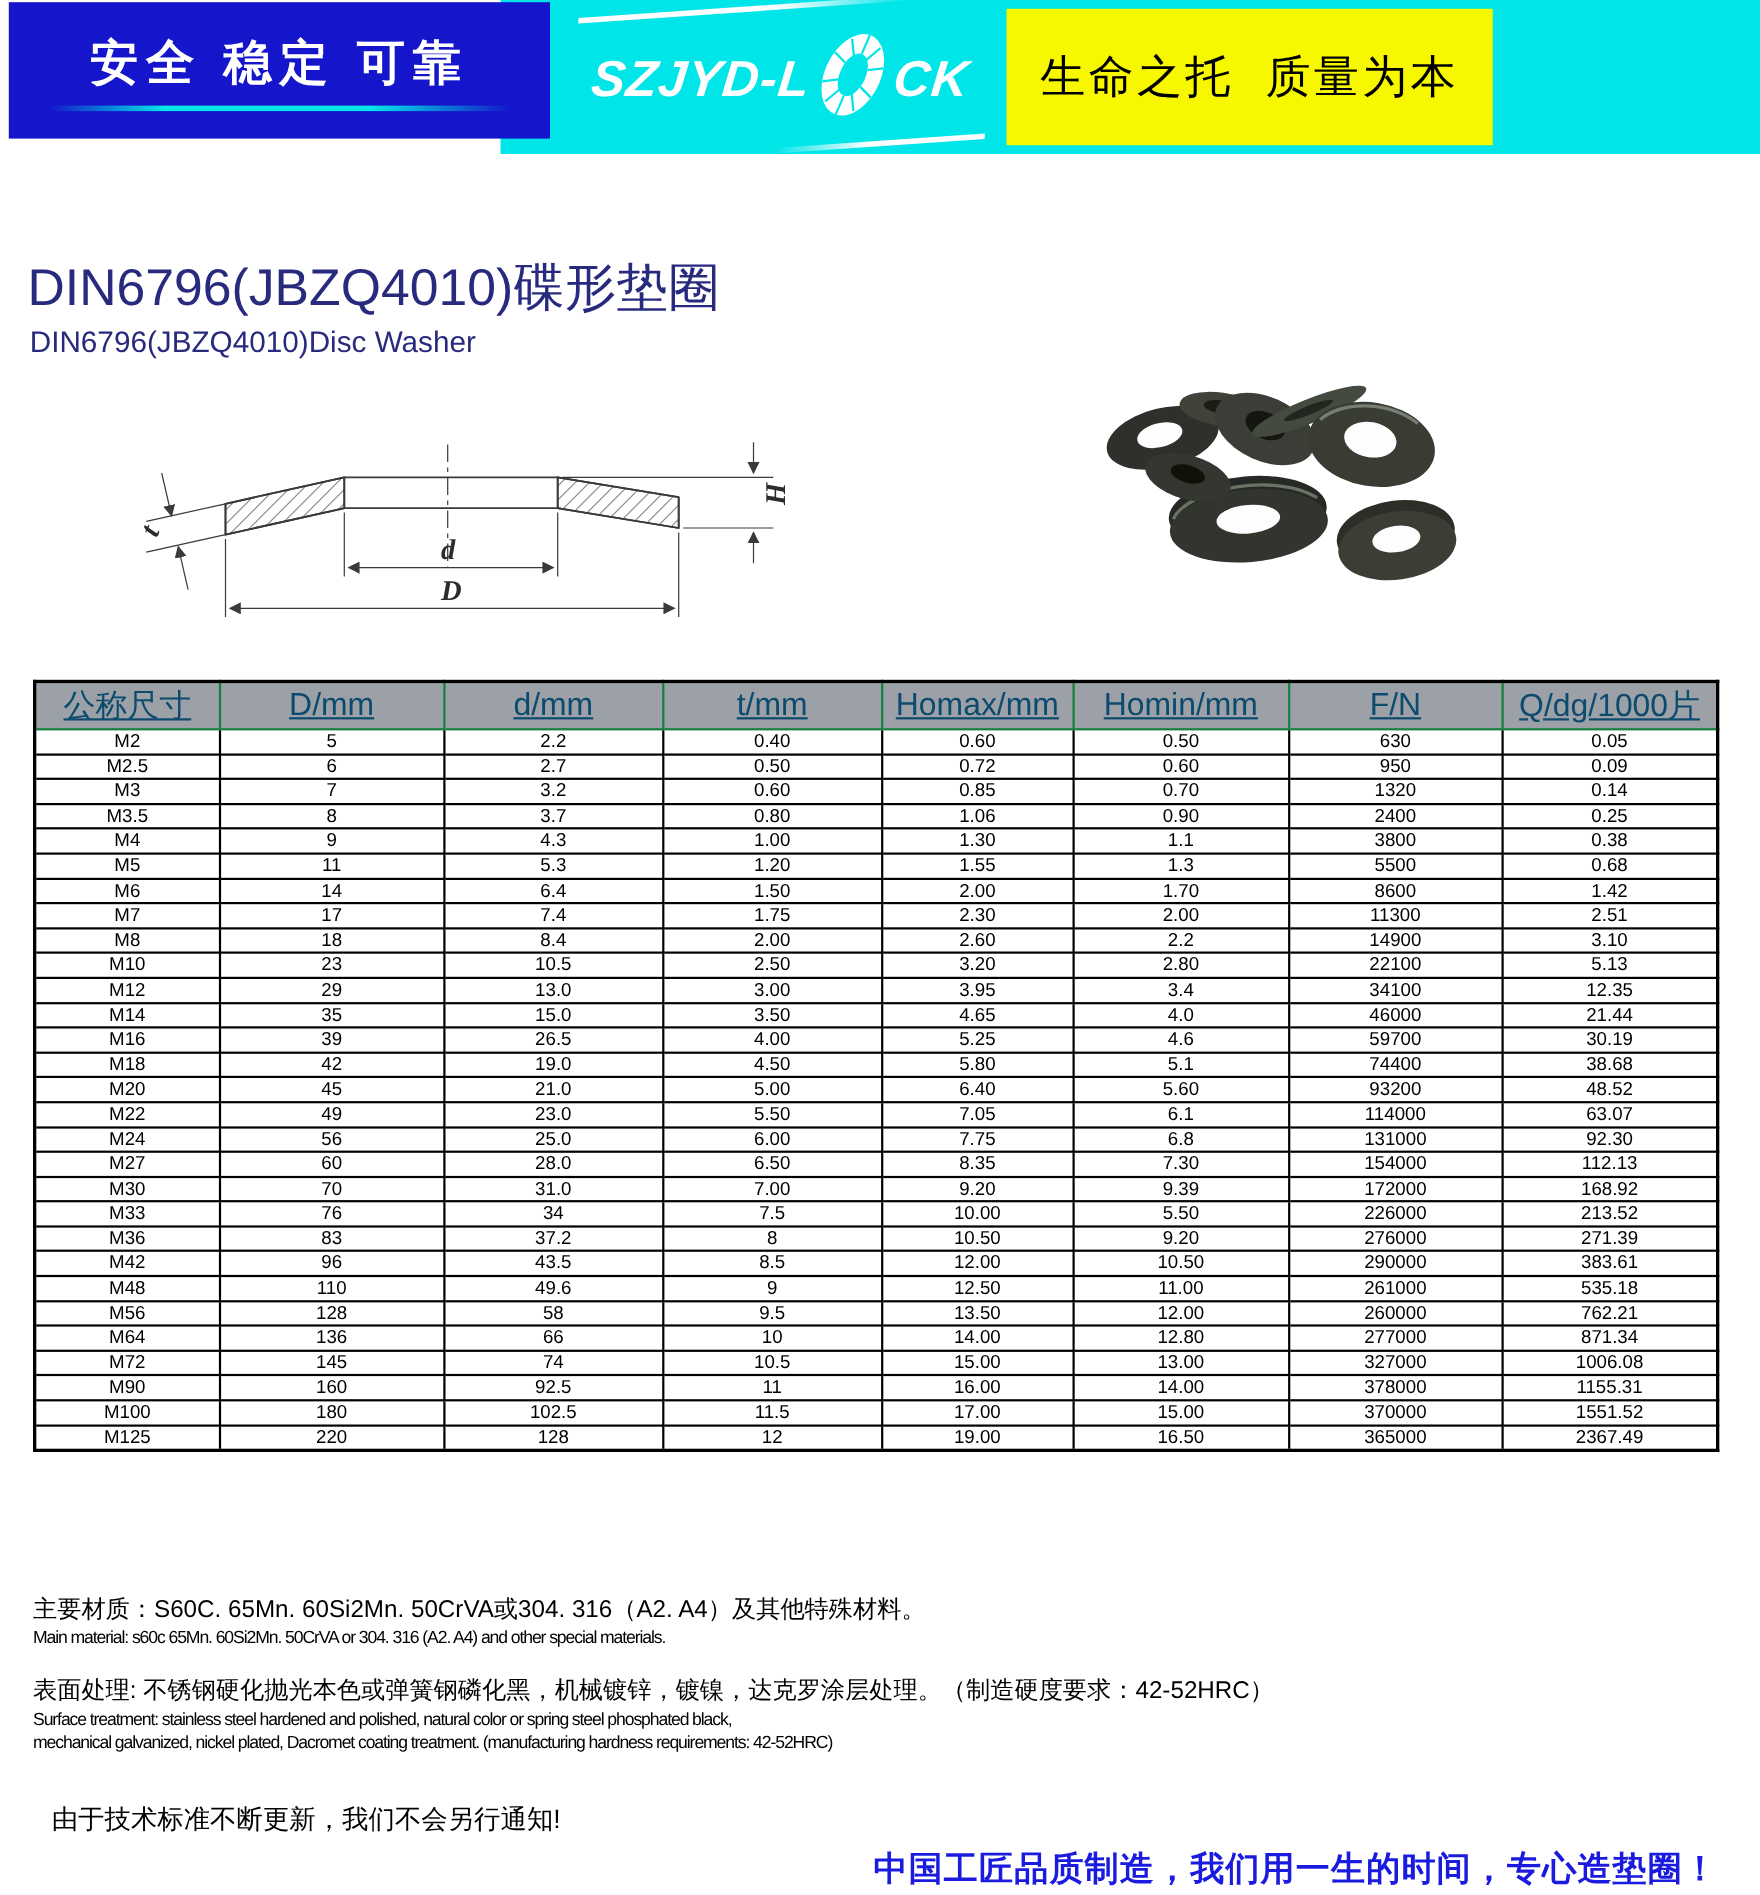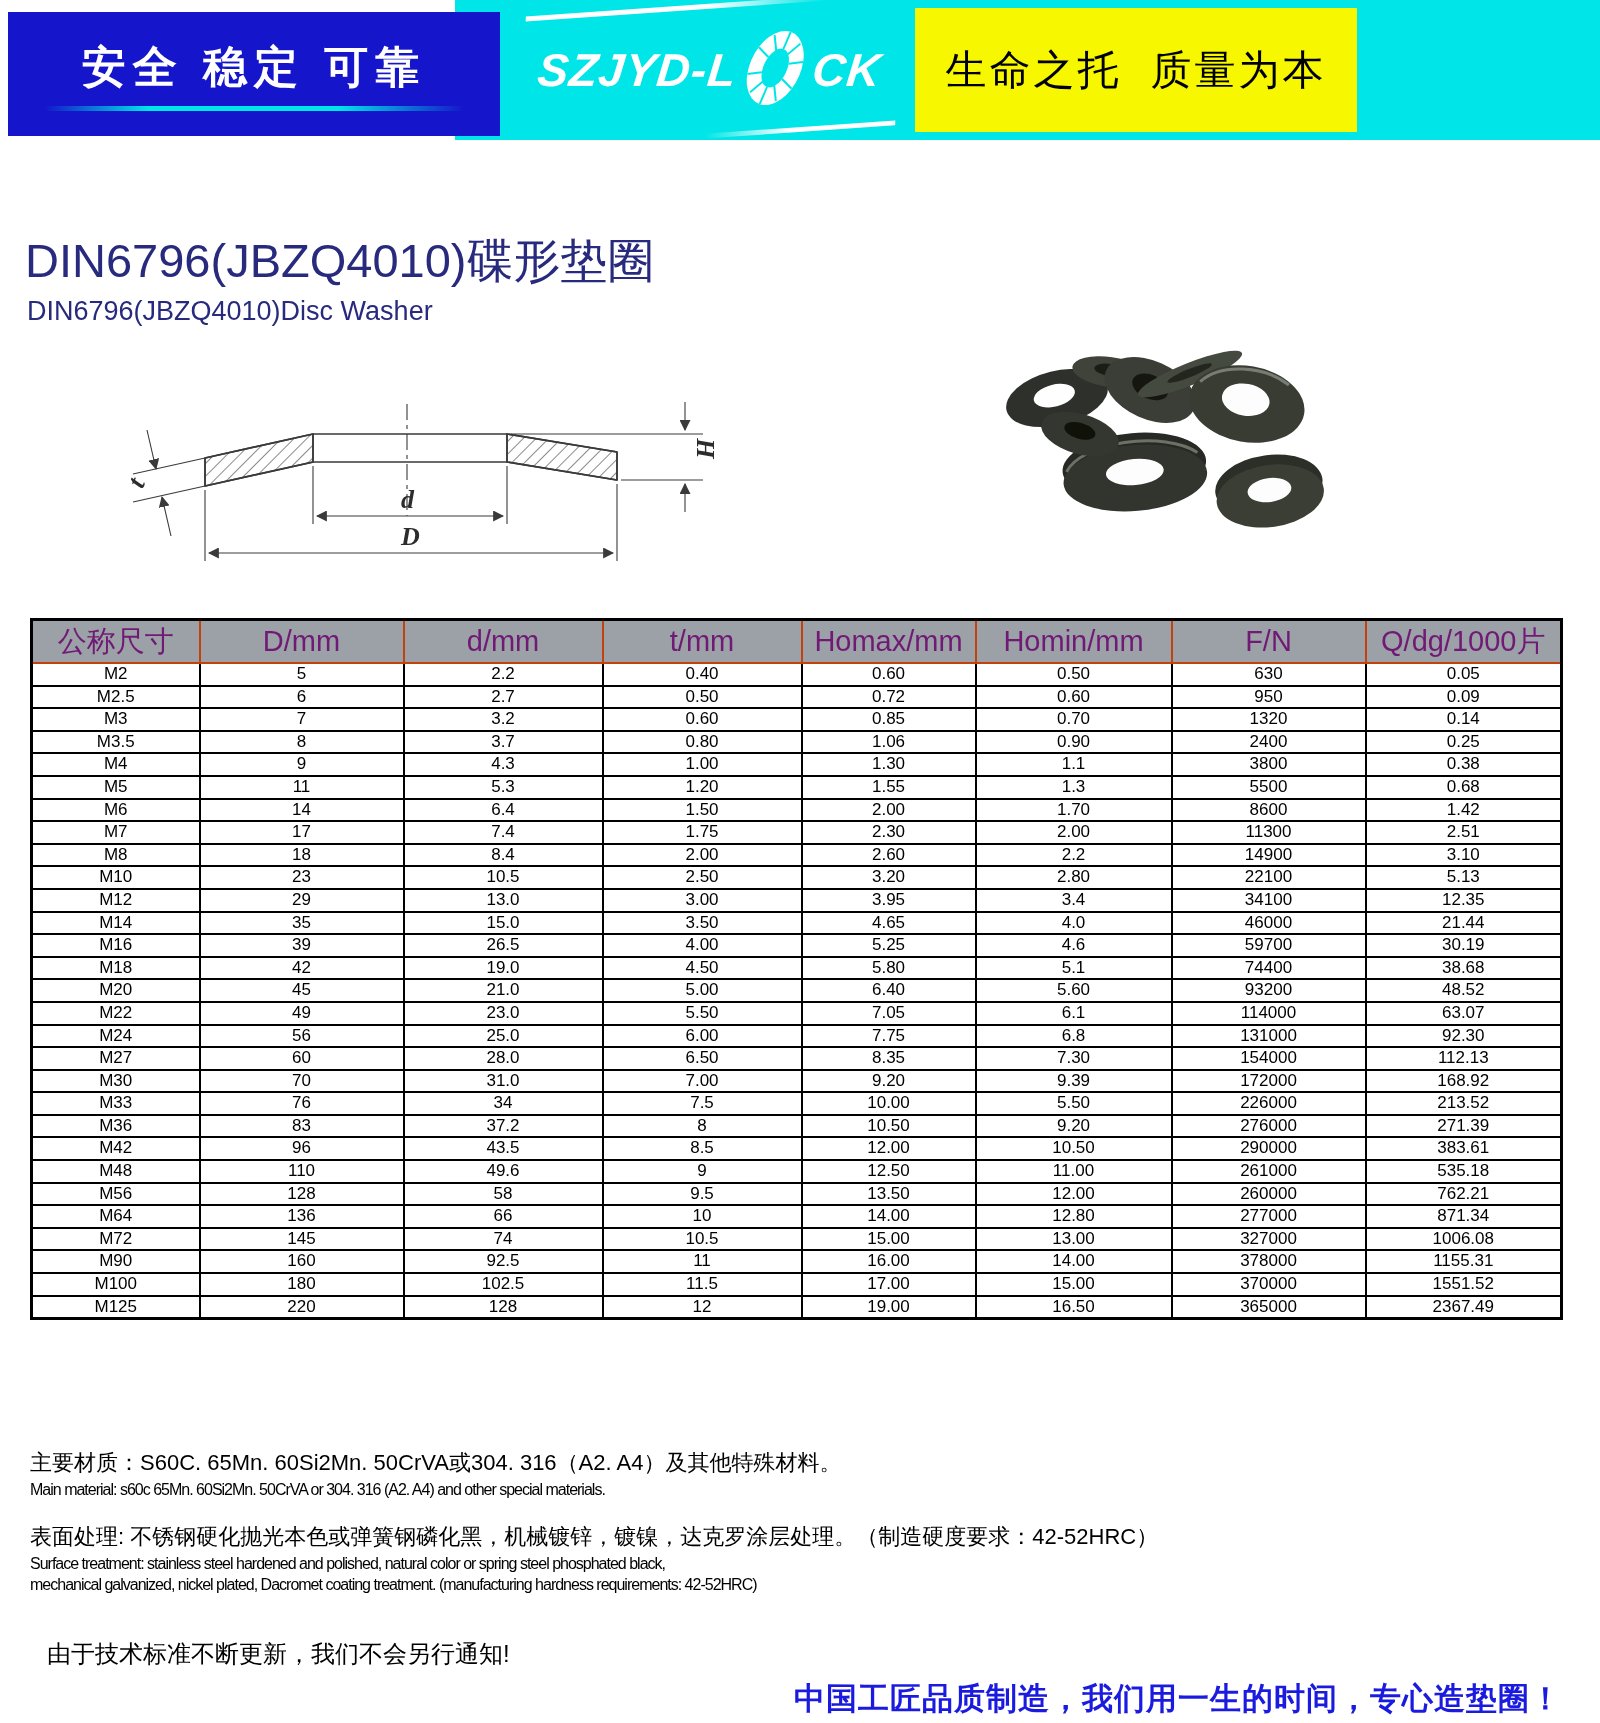--- a/index.html
+++ b/index.html
@@ -4,21 +4,21 @@
 <style>
   html,body{margin:0;padding:0;}
   body{
     width:1600px;height:1723px;position:relative;background:#ffffff;
     font-family:"Liberation Sans", sans-serif;color:#000;overflow:hidden;
   }
   
   .hdr{position:absolute;top:0;left:0;width:1600px;height:140px;background:#ffffff;}
   .hdr-cyan{position:absolute;left:455px;top:0;width:1145px;height:140px;background:#00e5e7;}
   .hdr-blue{
-    position:absolute;left:8px;top:12px;width:492px;height:124px;background:#1515cb;
+    position:absolute;left:8px;top:2px;width:492px;height:124px;background:#1515cb;
     display:flex;flex-direction:column;align-items:center;justify-content:center;
   }
   .hdr-blue .slogan{color:#fff;font-size:44px;font-weight:bold;letter-spacing:7px;white-space:pre;}
   .hdr-blue .underline{
     width:420px;height:5px;margin-top:9px;
     background:linear-gradient(90deg,rgba(0,229,231,0) 0%,#00e5e7 25%,#00e5e7 70%,rgba(0,229,231,0) 100%);
   }
   .hdr-logo{
     position:absolute;left:505px;top:0;width:410px;height:140px;
     display:flex;align-items:center;justify-content:center;
@@ -44,22 +44,22 @@
   
   .drawing{position:absolute;left:55px;top:346px;}
   .photo{position:absolute;left:985px;top:316px;}
   .dim-label{font-family:"Liberation Serif",serif;font-style:italic;font-weight:bold;font-size:26px;fill:#2c2c2c;}
   
   table.spec{
     position:absolute;left:30px;top:618px;width:1530px;border-collapse:collapse;table-layout:fixed;
     border:3px solid #000;
   }
   table.spec th{
-    background:#9ba1a6;color:#701a75;font-weight:normal;font-size:29px;height:41px;
-    border:2px solid #c2410c;padding:0;text-align:center;
+    background:#9ba1a6;color:#0c4a6e;font-weight:normal;font-size:29px;height:41px;
+    border:2px solid #15803d;padding:0;text-align:center;text-decoration:underline;
   }
   table.spec td{
     font-size:17px;height:20.6px;line-height:20.6px;border:2px solid #000;padding:0;text-align:center;
     color:#000;background:#fff;
   }
   
   .notes{position:absolute;left:30px;top:1448px;width:1400px;}
   .note-cn{font-size:22px;margin:0 0 3px 0;}
   .note-en{font-family:Liberation Sans, sans-serif;font-size:16px;margin:0 0 3px 0;letter-spacing:-1px;}
   .gap-s{height:20px;}

